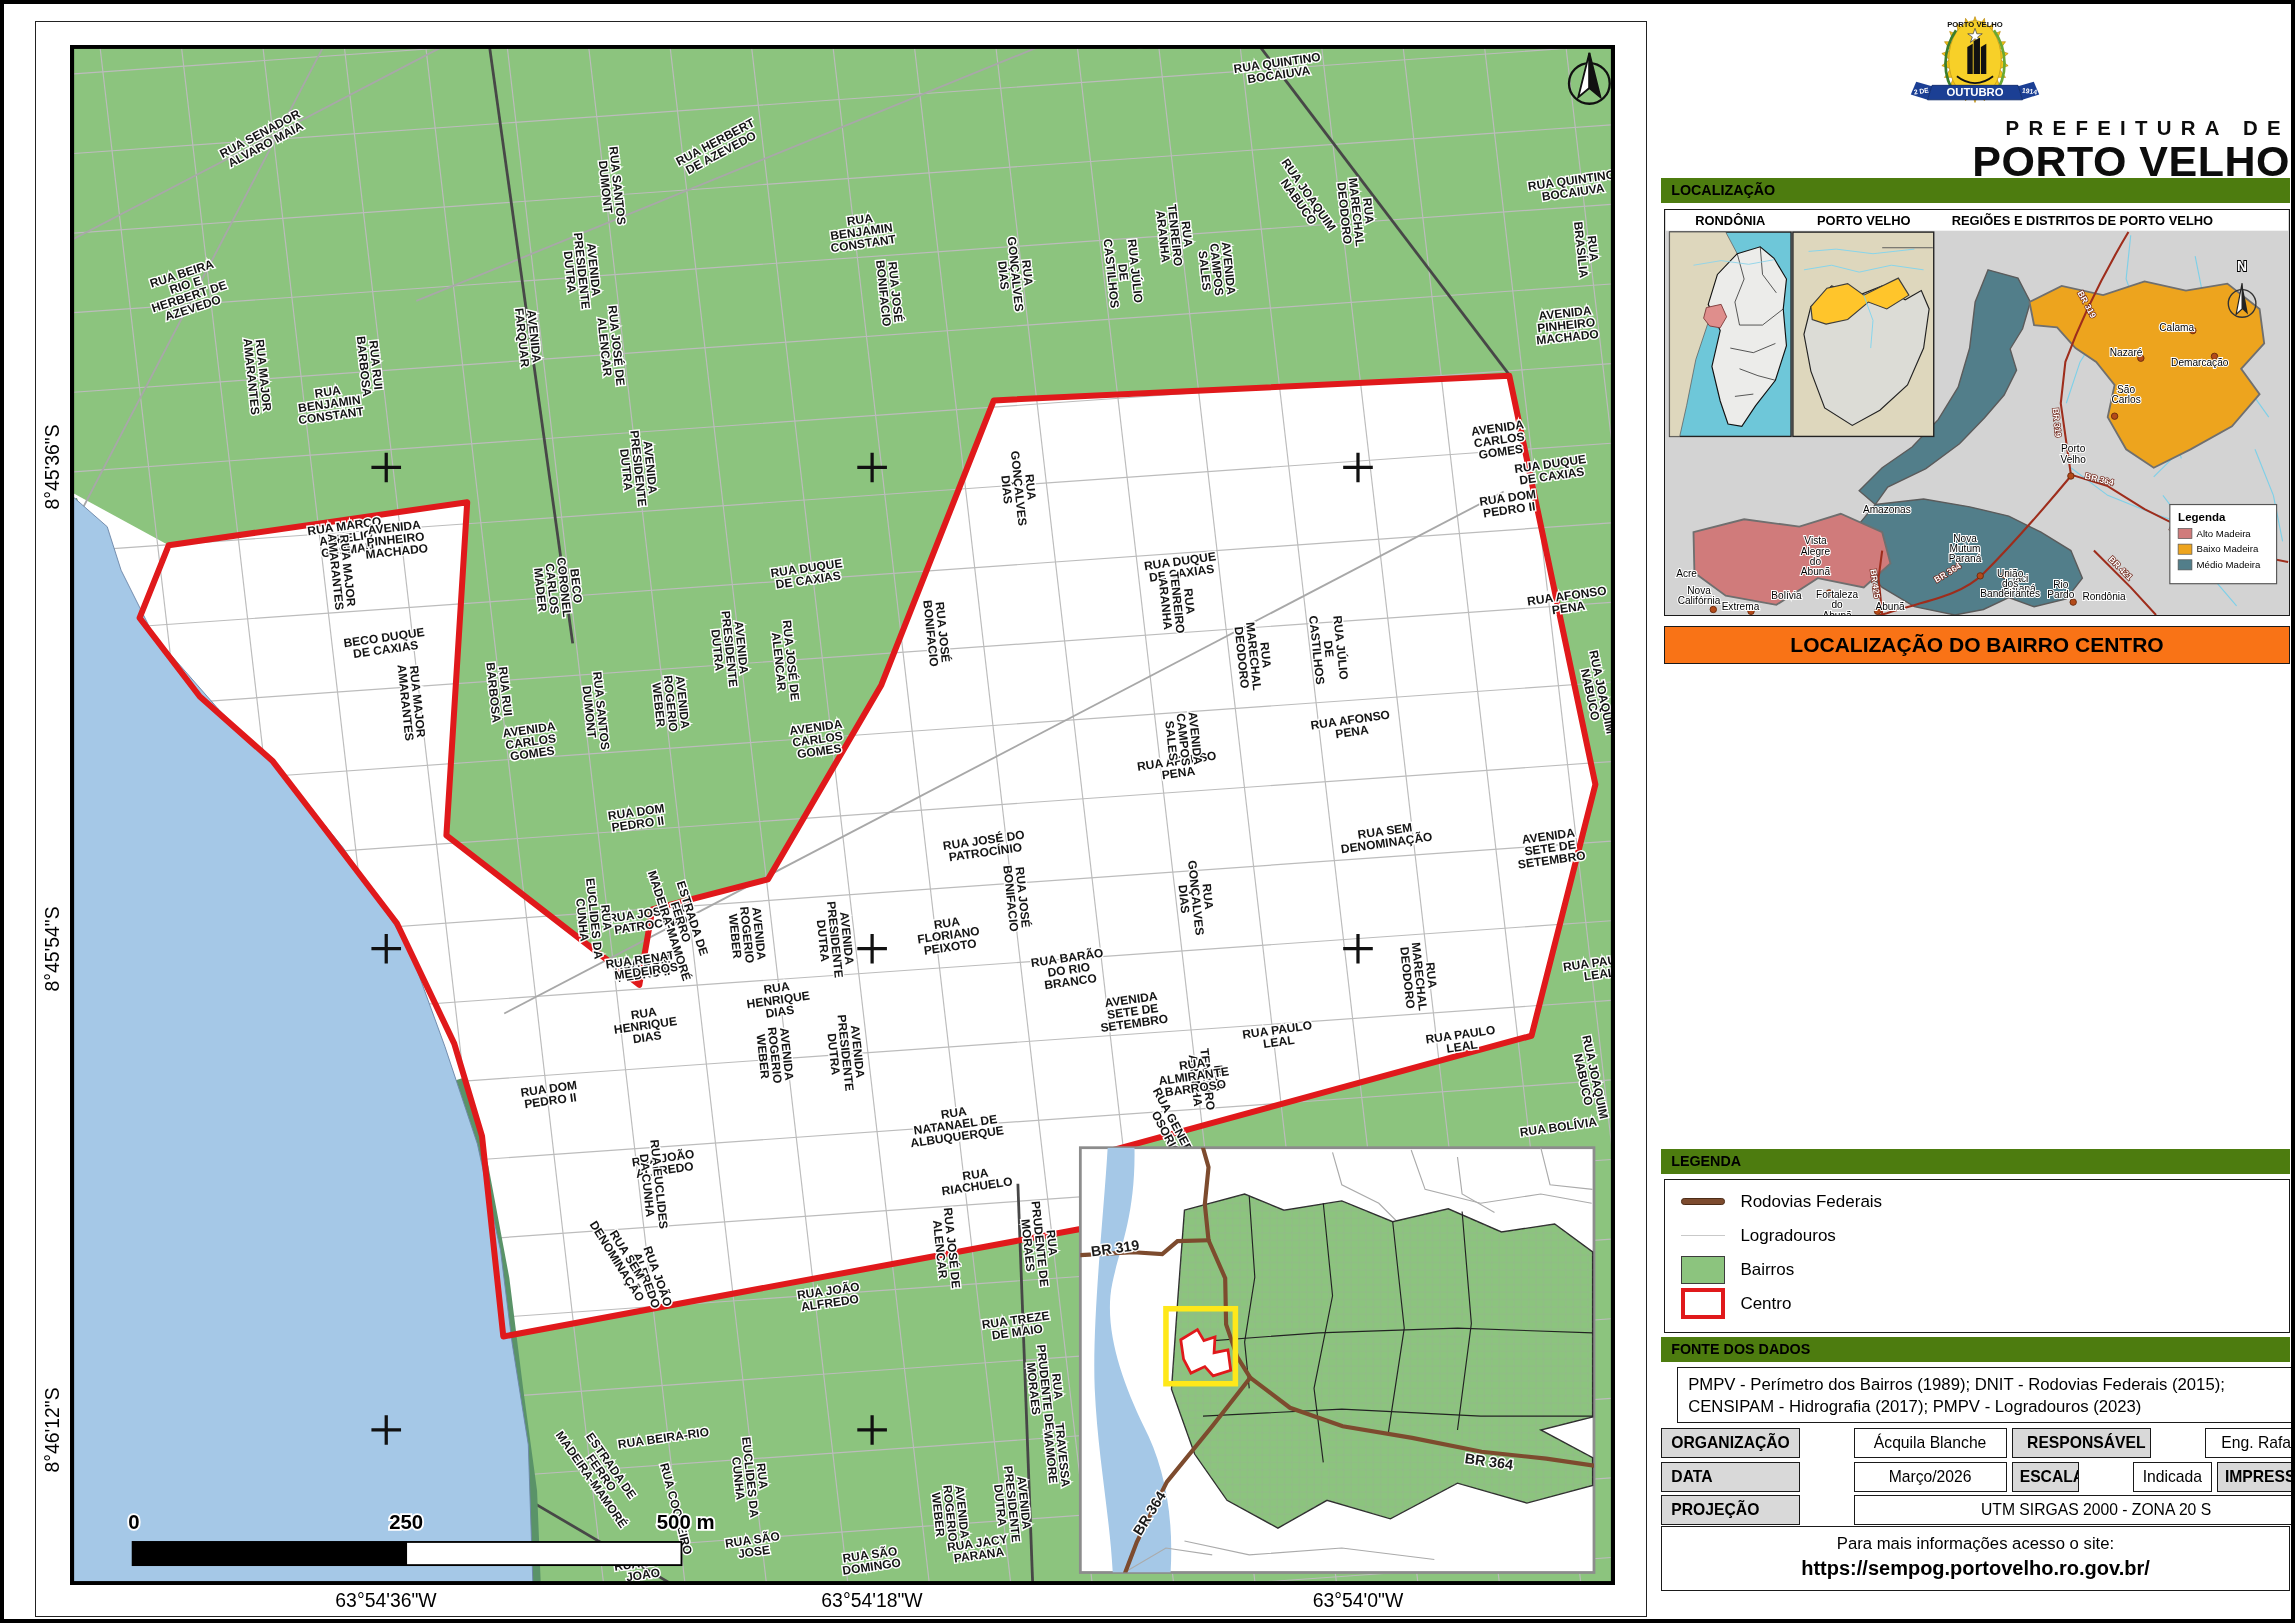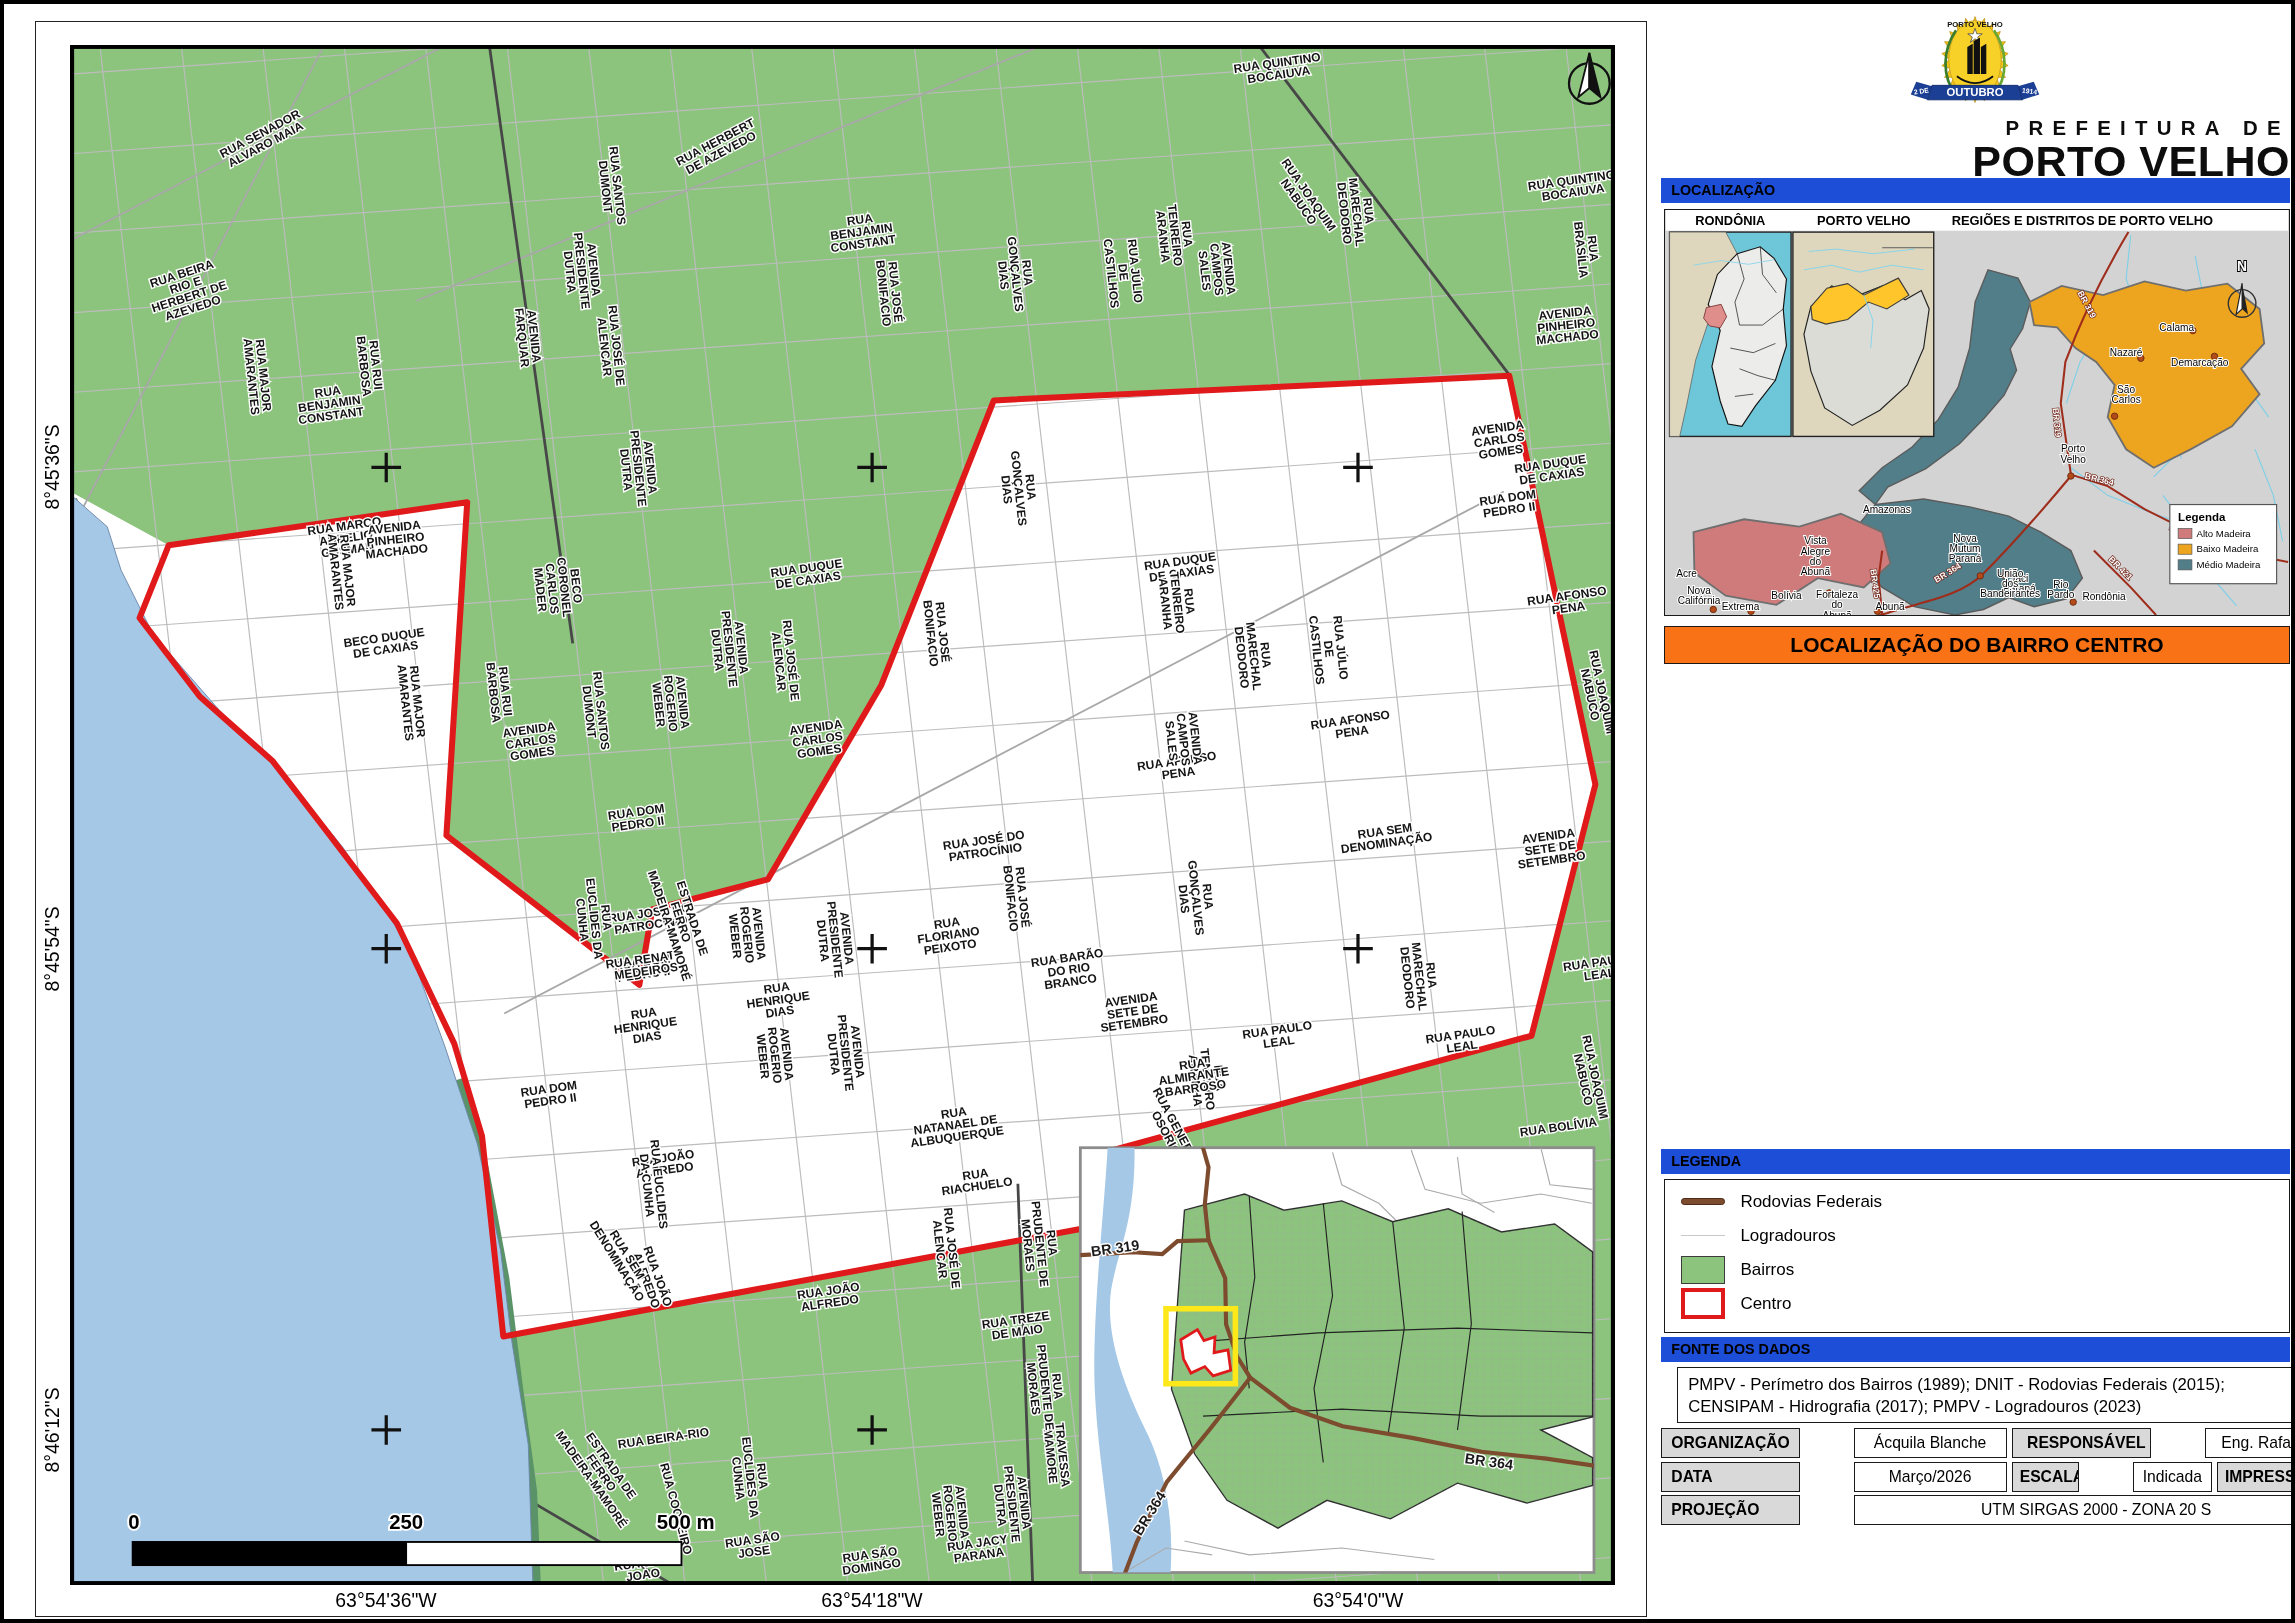--- a/index.html
+++ b/index.html
@@ -4,21 +4,21 @@
 <style>
   html,body{margin:0;padding:0;background:#777;}
   .page{position:relative;width:2295px;height:1623px;background:#fff;font-family:"Liberation Sans",sans-serif;overflow:hidden;}
   .page-border{position:absolute;inset:0;border:4.6px solid #000;pointer-events:none;z-index:50;}
   .map-frame{position:absolute;left:35px;top:21px;width:1610px;height:1594px;border:0.9px solid #222;background:#fff;}
   #mapsvg{position:absolute;left:70px;top:45px;width:1545px;height:1540px;}
   .coord{position:absolute;font-size:19.4px;color:#000;white-space:nowrap;}
   .coord.lat{transform:translate(-50%,-50%) rotate(-90deg);}
   .coord.lon{transform:translate(-50%,-50%);}
   
-  .hdrbar{position:absolute;left:1661px;width:629px;height:25px;background:#1d4ed8;font-weight:bold;font-size:14.3px;line-height:25px;padding-left:10.2px;box-sizing:border-box;color:#000;}
+  .hdrbar{position:absolute;left:1661px;width:629px;height:25px;background:#4d7c0f;font-weight:bold;font-size:14.3px;line-height:25px;padding-left:10.2px;box-sizing:border-box;color:#000;}
   .box{position:absolute;background:#fff;border:1.4px solid #1a1a1a;box-sizing:border-box;}
   #locmap{position:absolute;left:1664px;top:209px;width:626px;height:407px;border:1.4px solid #1a1a1a;box-sizing:border-box;background:#d3d3d3;}
   .titlebox{position:absolute;left:1664px;top:626px;width:626px;height:38px;border:1.4px solid #1a1a1a;box-sizing:border-box;text-align:center;font-weight:bold;font-size:21px;line-height:36px;background:#f97316;}
   .brand{position:absolute;left:1661px;width:629px;text-align:right;font-weight:bold;color:#0d0d0d;}
   .brand.l1{top:117px;font-size:20.4px;letter-spacing:9.3px;}
   .brand.l2{top:137px;font-size:43px;letter-spacing:0.5px;}
   #crest{position:absolute;left:1887px;top:13px;width:176px;height:104px;}
   .legend-item{display:flex;align-items:center;gap:15.7px;height:34px;padding-left:15.7px;}
   .legend-label{font-size:17px;color:#000;}
   .sw{width:44px;flex:0 0 44px;display:flex;align-items:center;justify-content:center;}
@@ -523,14 +523,18 @@
     <div class="tcell tlabel" style="width:67px;padding-left:6.5px;">ESCALA</div>
     <div class="tcell tvalue" style="width:79px;">Indicada</div>
     <div class="tcell tlabel" style="width:102px;padding-left:6.5px;">IMPRESSÃO</div>
     <div class="tcell tvalue" style="width:57px;">A3</div>
   </div>
   <div class="trow" style="top:1495px;">
     <div class="tcell tlabel" style="width:139px;">PROJEÇÃO</div>
     <div class="tcell tvalue" style="width:485px;">UTM SIRGAS 2000 - ZONA 20 S</div>
   </div>
 
+  <div class="footerbox">
+    <div class="f1">Para mais informações acesso o site:</div>
+    <div class="f2">https://sempog.portovelho.ro.gov.br/</div>
+  </div>
 </div>
 
 
 </body></html>

